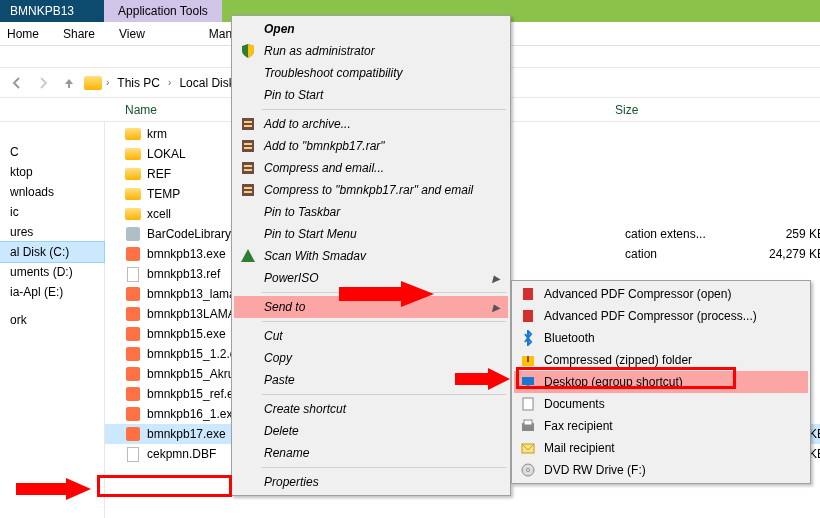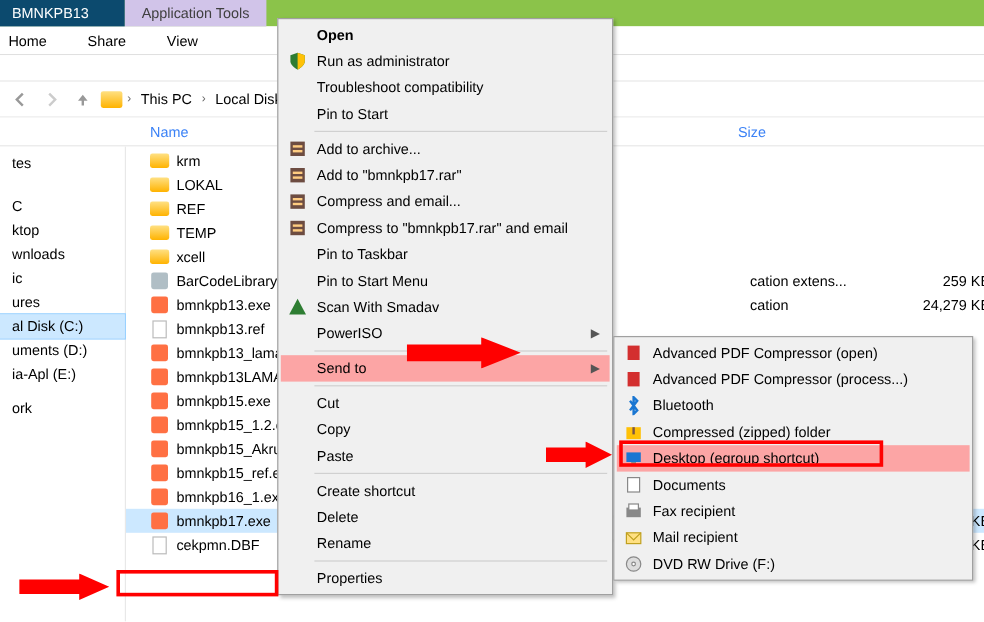--- a/index.html
+++ b/index.html
@@ -1,29 +1,29 @@
 <!DOCTYPE html>
 <html><head>
 <meta charset="utf-8">
 <style>
   * { margin:0; padding:0; box-sizing:border-box; font-family:"Segoe UI",Tahoma,sans-serif; font-size:12px; color:#000; }
   html,body { width:820px; height:518px; background:#fff; overflow:hidden; }
   .title-strip { height:22px; background:#8BC34A; display:flex; align-items:stretch; }
   .title-left { background:#0c4a6e; padding:0 30px 0 10px; line-height:22px; color:#fff; }
-  .title-tab { background:#D1C4E9; padding:0 14px; line-height:22px; color:#404040; }
-  .ribbon-tabs { height:24px; background:#fff; border-bottom:1px solid #e0e0e0; display:flex; gap:30px; padding-left:5px; align-items:center; }
+  .title-tab { background:#D1C4E9; padding:0 14px; line-height:22px; color:#000000; }
+  .ribbon-tabs { height:24px; background:#fff; border-bottom:1px solid #e0e0e0; display:flex; gap:20px; padding-left:5px; align-items:center; }
   .ribbon-tabs span { padding:4px 2px; color:#000; }
   .big-empty { height:22px; background:#fff; border-bottom:1px solid #e8e8e8; }
   .nav-bar { height:30px; display:flex; align-items:center; padding:0 6px; gap:4px; border-bottom:1px solid #e8e8e8; }
   .nav-btn { width:22px; height:22px; display:flex; align-items:center; justify-content:center; color:#888; }
   .folder-ic { width:18px; height:14px; background:linear-gradient(#FFE082,#FFB300); border-radius:2px; display:inline-block; }
   .crumb-item { padding:3px 4px; }
   .chev { color:#666; font-size:10px; }
   .columns { position:relative; height:24px; border-bottom:1px solid #e8e8e8; background:#fff; }
-  .col-hdr { position:absolute; top:0; height:24px; line-height:24px; color:#3b82f6; }
+  .col-hdr { position:absolute; top:0; height:24px; line-height:24px; color:#14532d; }
   .body { display:flex; height:calc(518px - 22px - 24px - 22px - 30px - 24px); }
   .side { width:105px; border-right:1px solid #e8e8e8; padding-top:4px; }
   .side .item { padding:3px 4px 3px 10px; white-space:nowrap; overflow:hidden; }
   .side .sel { background:#CCE8FF; outline:1px solid #99D1FF; }
   .side .blank { height:8px; }
   .list { flex:1; padding-top:2px; position:relative; }
   .row { height:20px; display:flex; align-items:center; padding-left:20px; gap:6px; position:relative; }
   .row .ic { width:16px; height:16px; display:flex; align-items:center; justify-content:center; }
   .row.sel { background:#CCE8FF; }
   .fname { width:260px; white-space:nowrap; overflow:hidden; }
@@ -86,21 +86,20 @@
 </div>
 
 <div class="columns">
   <div class="col-hdr" style="left:125px">Name</div>
   <div class="col-hdr" style="left:615px">Size</div>
 </div>
 
 <div class="body">
 
   <div class="side">
-    <div class="item">tes</div>
     <div class="blank"></div>
     <div class="blank"></div>
     <div class="item">C</div>
     <div class="item">ktop</div>
     <div class="item">wnloads</div>
     <div class="item">ic</div>
     <div class="item">ures</div>
     <div class="item sel">al Disk (C:)</div>
     <div class="item">uments (D:)</div>
     <div class="item">ia-Apl (E:)</div>
@@ -217,21 +216,21 @@
           <span class="ic-page"></span>
         </span>
         <span class="fname">cekpmn.DBF</span>
         <span class="fdate">08/01/2016 11:24</span>
         <span class="ftype">DBF File</span>
         <span class="fsize">7 KB</span>
       </div>
     </div>
 </div>
 
-<div class="ctxmenu" id="menu1" style="left:231px; top:15px; width:280px;">
+<div class="ctxmenu" id="menu1" style="left:231px; top:15px; width:280px;font-style:italic;">
     <div class="mi">
       <span style="font-weight: bold;">Open</span>
     </div>
     <div class="mi">
       <span class="mic">
         <svg width="16" height="16">
           <path d="M8 1 L14 3 V8 C14 12 8 15 8 15 C8 15 2 12 2 8 V3 Z" fill="#2E7D32"></path>
           <path d="M8 1 L14 3 V8 C14 12 8 15 8 15 V1" fill="#FFC107"></path>
         </svg>
       </span>

